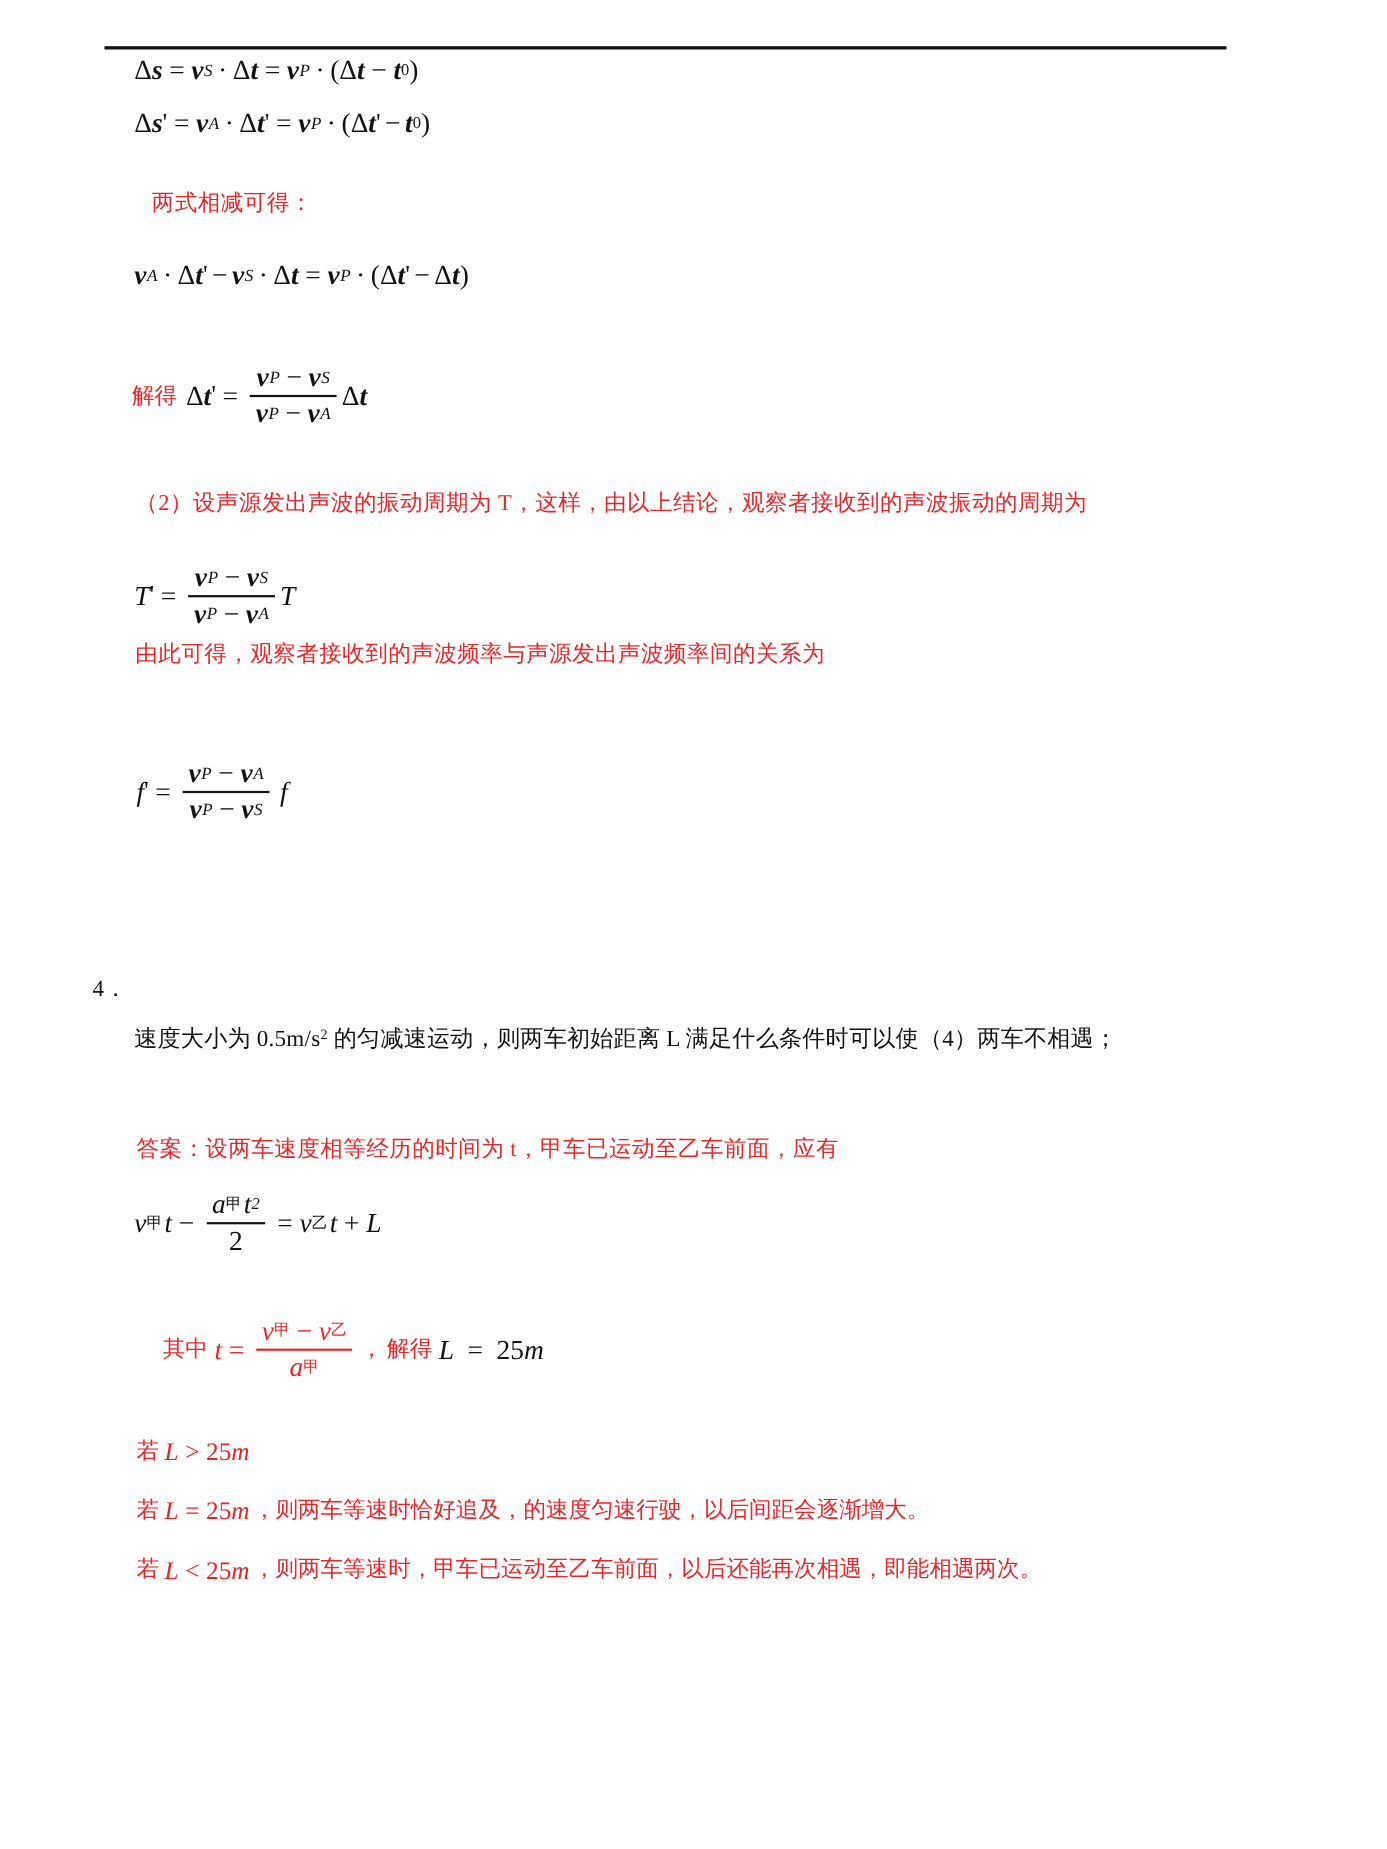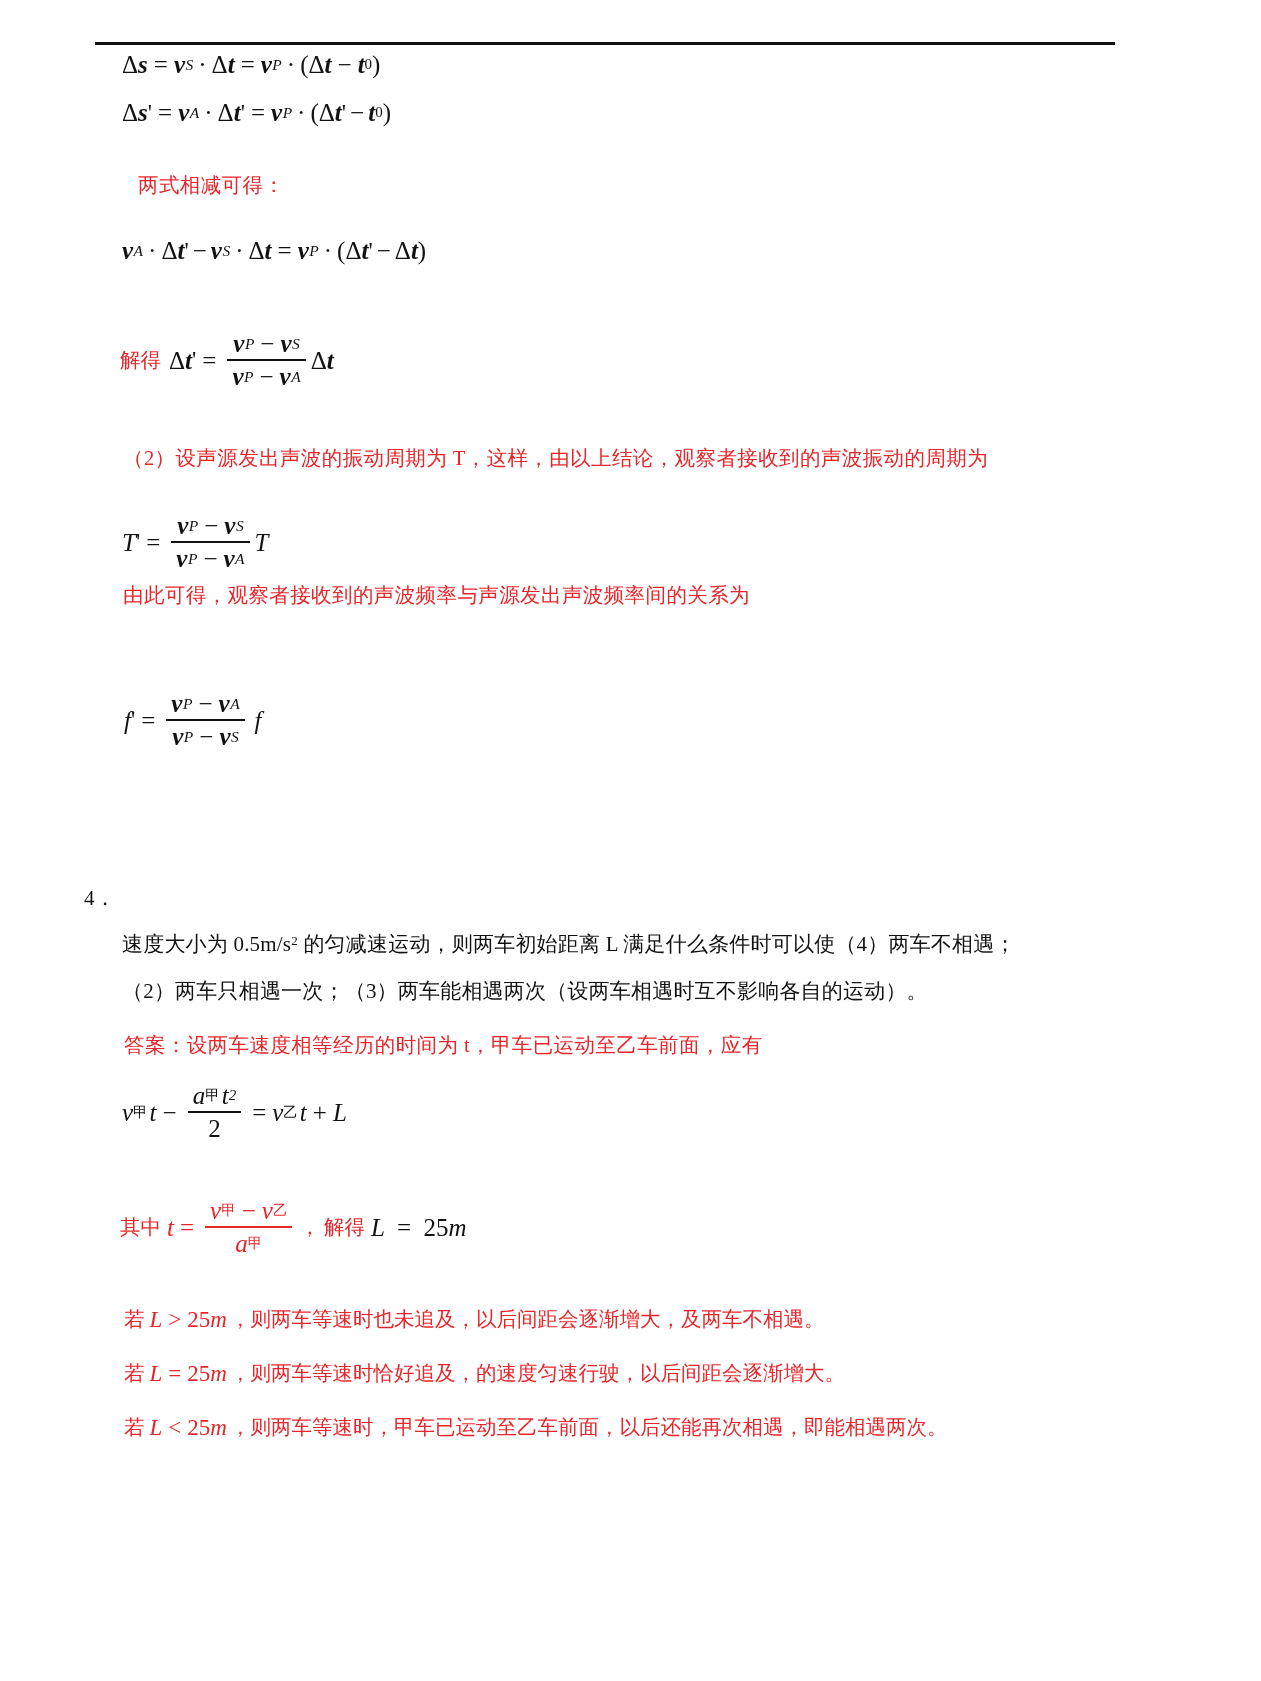--- a/index.html
+++ b/index.html
@@ -316,21 +316,20 @@
     </span>
   </div>
 
   <div class="qnum" style="left:84px; top:884px;">4．</div>
 
 
   <div class="qline" style="left:122px; top:930px;">
     <span>速度大小为 0.5m/s</span><span class="supsmall">2</span><span> 的匀减速运动，则两车初始距离 L 满足什么条件时可以使（4）两车不相遇；</span>
   </div>
 
-  <div class="qline" style="left:122px; top:977px;">（2）两车只相遇一次；（3）两车能相遇两次（设两车相遇时互不影响各自的运动）。</div>
 
   <div class="blk cn red" style="left:124px; top:1030px;">答案：设两车速度相等经历的时间为 t，甲车已运动至乙车前面，应有</div>
 
   <div class="blk" style="left:122px; top:1082px;">
     <span class="math black">
       <span class="itn">v</span>
         <span class="sub-up" style="font-size:0.58em;">甲</span>
         <span class="itn" style="margin-left:2px;">t</span>
       <span class="op">−</span>
       <span class="frac">
@@ -349,21 +348,21 @@
       <span class="itn">v</span>
         <span class="sub-up" style="font-size:0.58em;">乙</span>
         <span class="itn" style="margin-left:2px;">t</span>
       <span class="op">+</span>
       <span class="itn">L</span>
     </span>
   </div>
 
   <div class="blk" style="left:120px; top:1197px;">
     <span class="math">
-      <span class="red inline-cn" style="margin-right:6px;">其中</span>
+      <span class="red inline-cn" style="margin-right:6px;margin-left:28px;">其中</span>
       <span class="red"><span class="itn">t</span></span>
       <span class="red op">=</span>
       <span class="red frac">
         <span class="num">
           <span class="itn">v</span>
             <span class="sub-up" style="font-size:0.58em;">甲</span>
           <span class="op">−</span>
           <span class="itn">v</span>
             <span class="sub-up" style="font-size:0.58em;">乙</span>
         </span>
@@ -383,21 +382,20 @@
     </span>
   </div>
 
   <div class="blk" style="left:124px; top:1308px;">
     <span class="math red" style="font-size:23px;">
       <span class="inline-cn" style="margin-right:5px;">若</span>
       <span class="itn">L</span>
       <span class="op">&gt;</span>
       <span class="up">25</span>
         <span class="itn">m</span>
-      <span class="inline-cn" style="margin-left:3px;">，则两车等速时也未追及，以后间距会逐渐增大，及两车不相遇。</span>
     </span>
   </div>
 
   <div class="blk" style="left:124px; top:1362px;">
     <span class="math red" style="font-size:23px;">
       <span class="inline-cn" style="margin-right:5px;">若</span>
       <span class="itn">L</span>
       <span class="op">=</span>
       <span class="up">25</span>
         <span class="itn">m</span>

